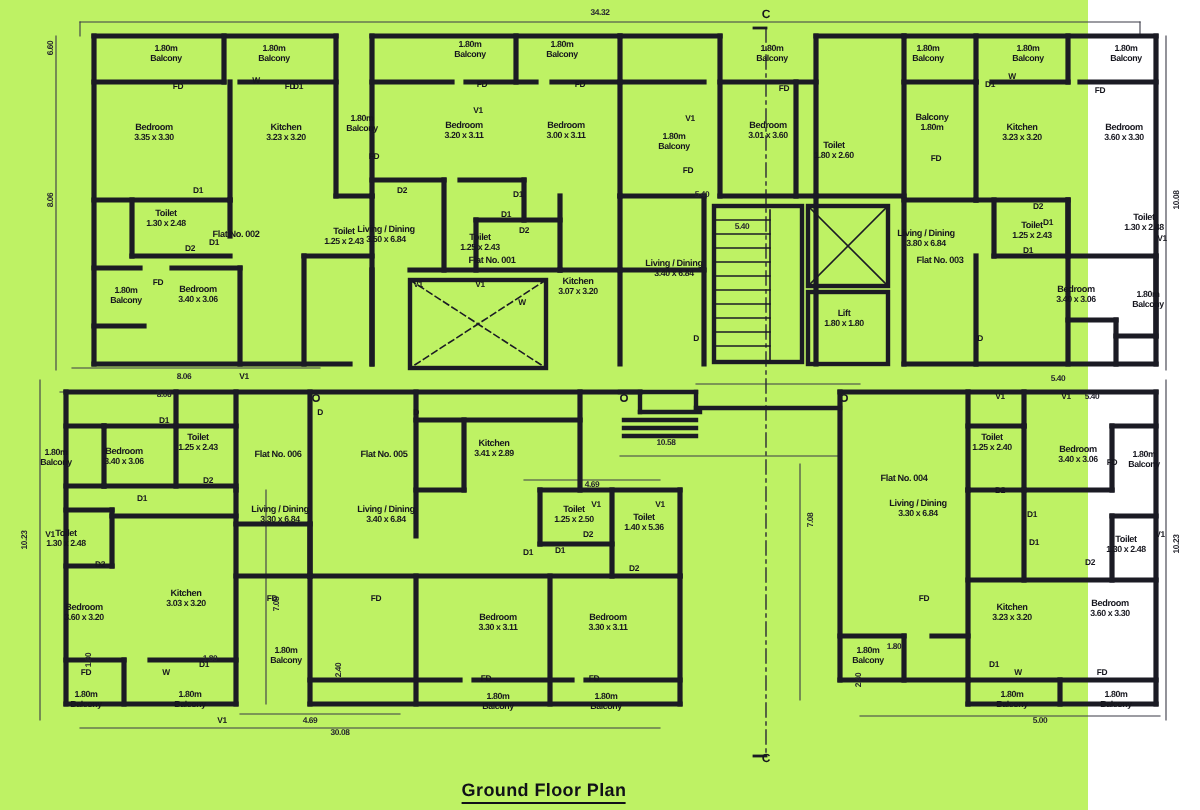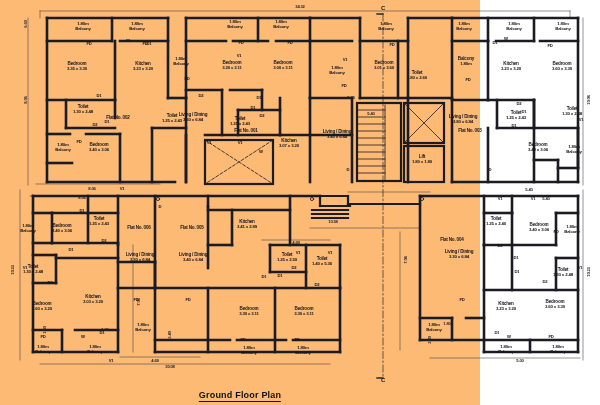--- a/index.html
+++ b/index.html
@@ -1,17 +1,17 @@
 <!DOCTYPE html>
 <html><head>
 <meta charset="utf-8">
 <style>
   html,body{margin:0;padding:0;background:#ffffff;}
   body{width:600px;height:405px;overflow:hidden;font-family:"Liberation Sans",sans-serif;}
-  #plan{position:relative;width:480px;height:405px;background:#fdba74;}
+  #plan{position:relative;width:544px;height:405px;background:#bef264;}
   svg{position:absolute;left:0;top:0;}
   .lbl{position:absolute;color:#16161e;font-weight:bold;text-align:center;line-height:1.08;
        letter-spacing:-.2px;white-space:nowrap;transform:translate(-50%,-50%);pointer-events:none;}
   .rm{font-size:4.6px;}
   .rm .d{display:block;font-size:4.4px;}
   .bal{font-size:4.4px;}
   .bal .d{display:block;}
   .tag{font-size:4.2px;}
   .dim{font-size:4.2px;color:#25252e;font-weight:bold;}
   .vert{transform:translate(-50%,-50%) rotate(-90deg);}

